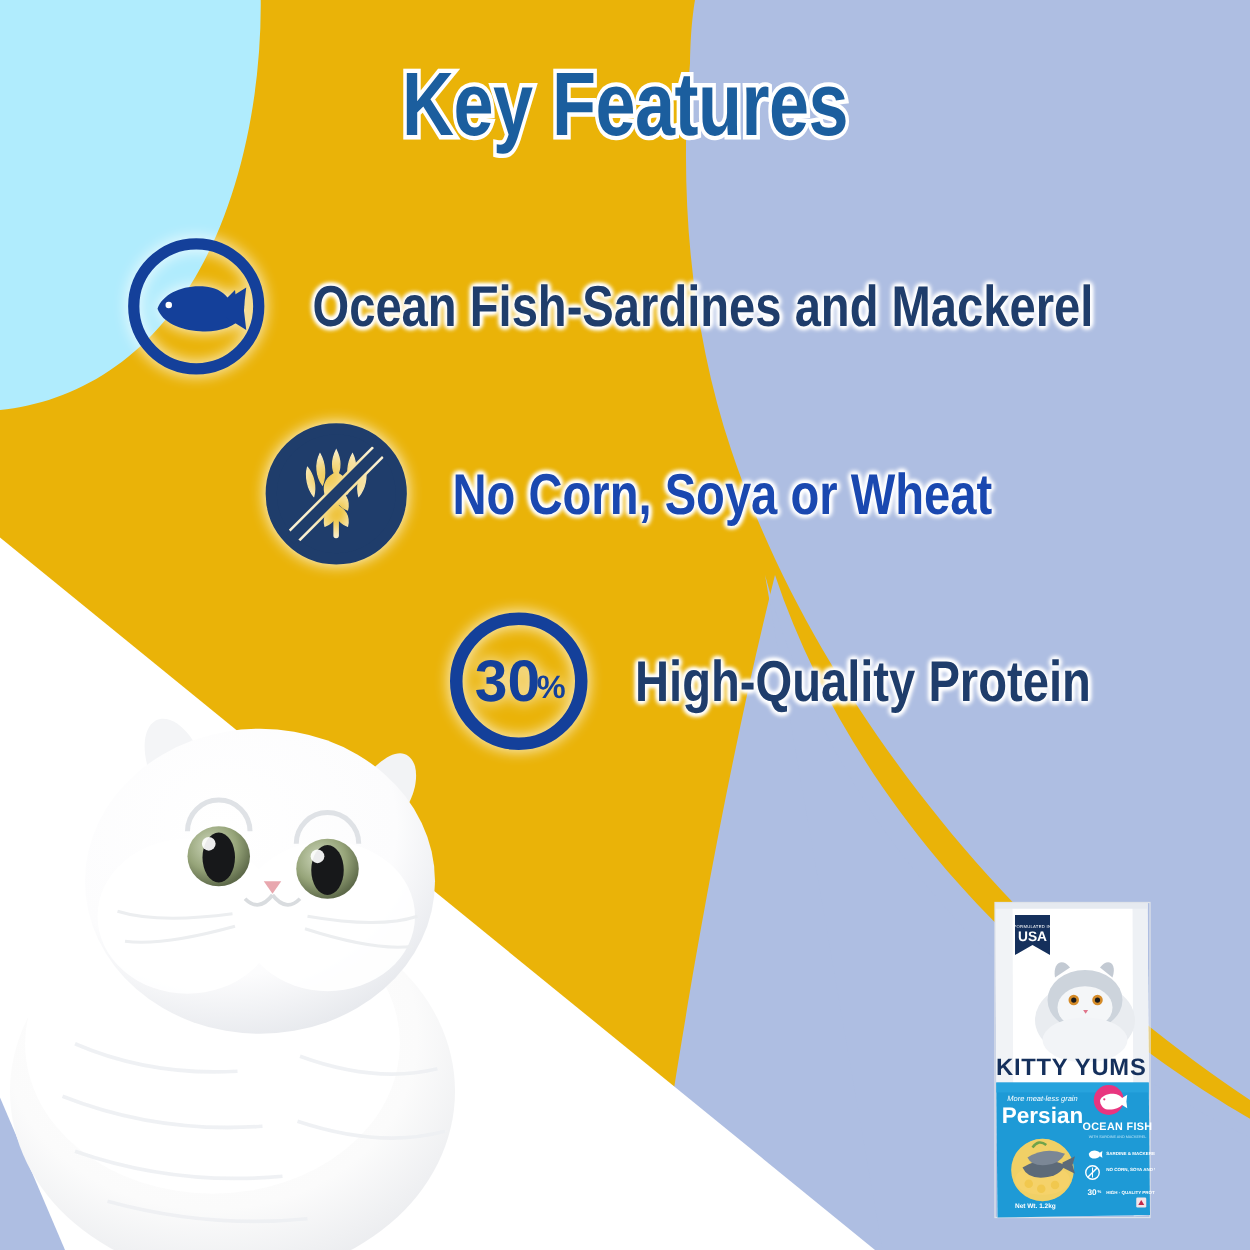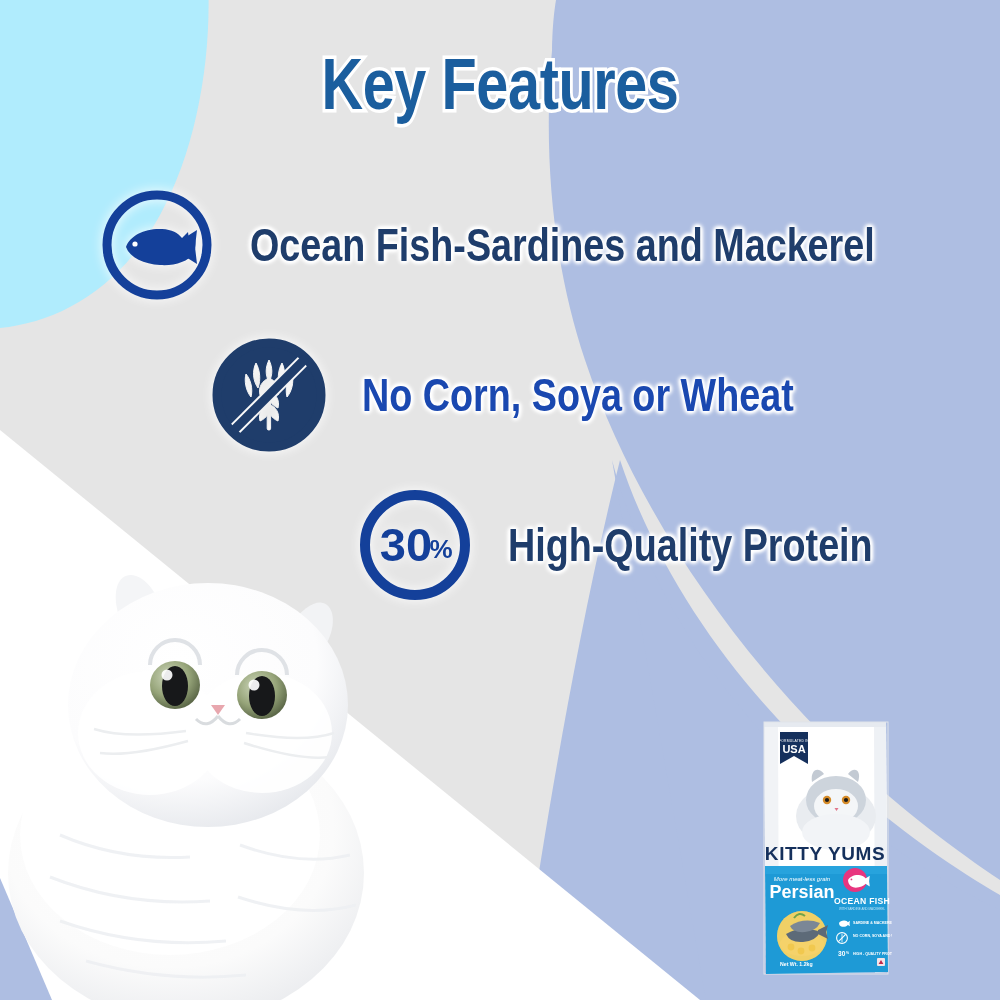--- a/index.html
+++ b/index.html
@@ -2,21 +2,21 @@
 <html><head>
 <meta charset="utf-8">
 <style>
   html,body{margin:0;padding:0;}
   body{
     width:1000px;height:1000px;
     background:#ffffff;
     font-family:"Liberation Sans", sans-serif;
     overflow:hidden;
   }
-  #stage{position:relative;width:1000px;height:1000px;overflow:hidden;background:#e5e5e5;}
+  #stage{position:relative;width:1000px;height:1000px;overflow:hidden;background:#eab308;}
 
   
   .bg-layer{position:absolute;inset:0;overflow:hidden;pointer-events:none;}
 
   
   .title{
     position:absolute;
     left:0;right:0;top:48px;
     text-align:center;
     font-family:"Liberation Sans", sans-serif;
@@ -67,21 +67,21 @@
   
   #cat-photo{
     position:absolute;
     left:-10px;top:505px;
     width:420px;height:500px;
   }
 
   
   #product-bag{
     position:absolute;
-    left:758px;top:708px;
+    left:790px;top:708px;
     width:134px;height:272px;
   }
   .bagtxt{font-family:"Liberation Sans", sans-serif;}
 </style>
 </head>
 <body>
 
 <div id="stage">
 
   <div class="bg-layer">

